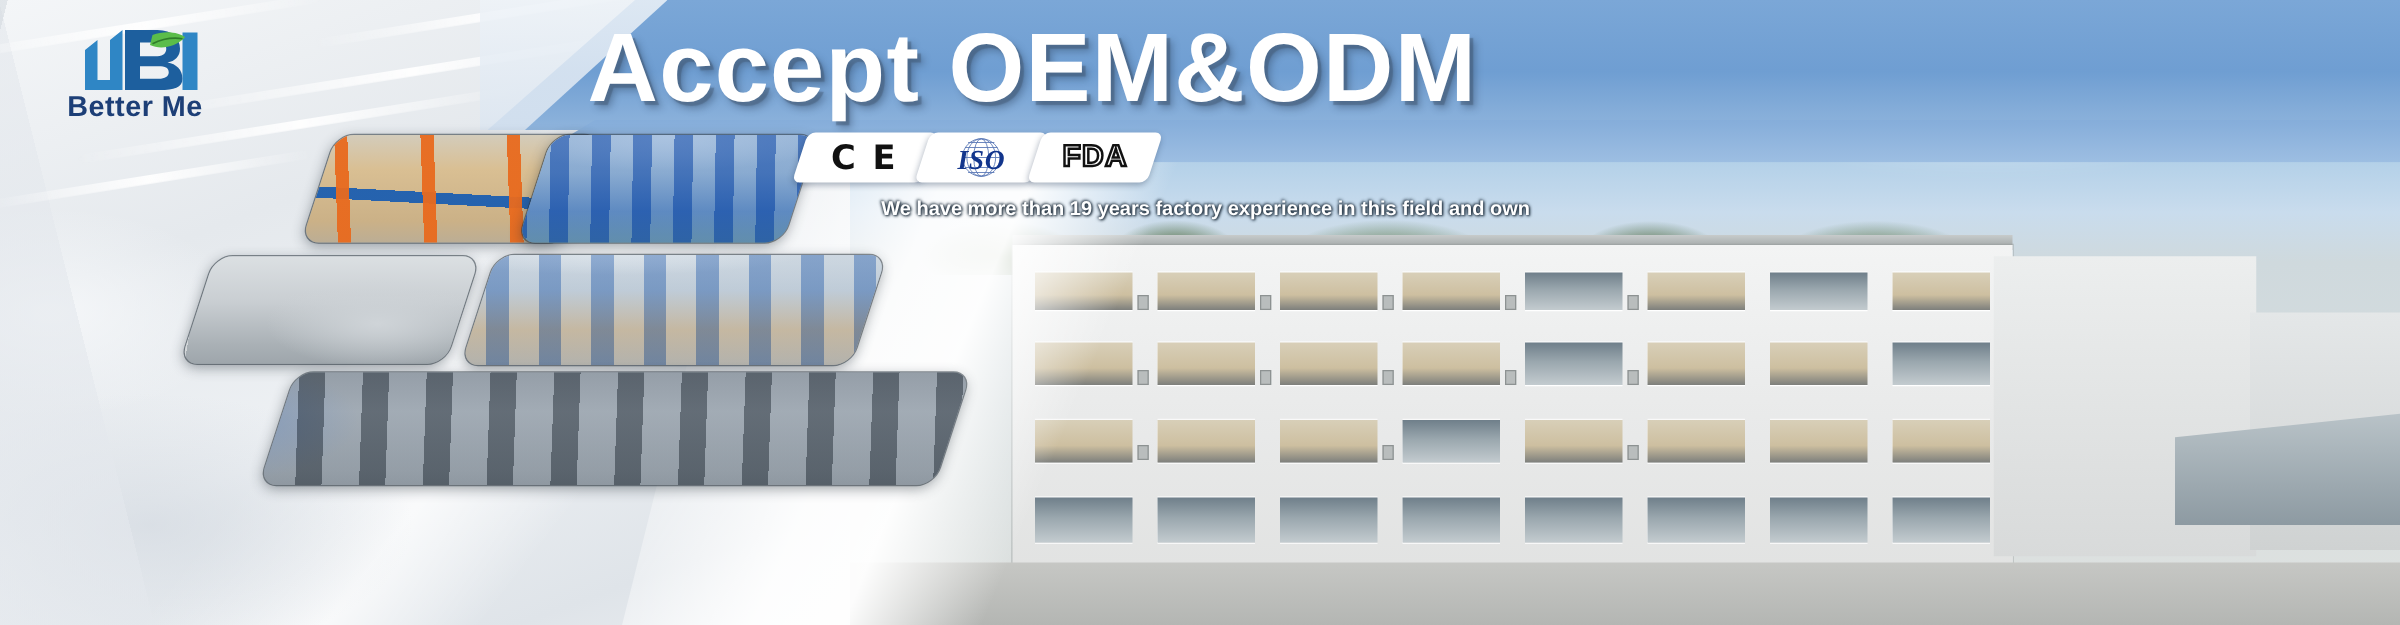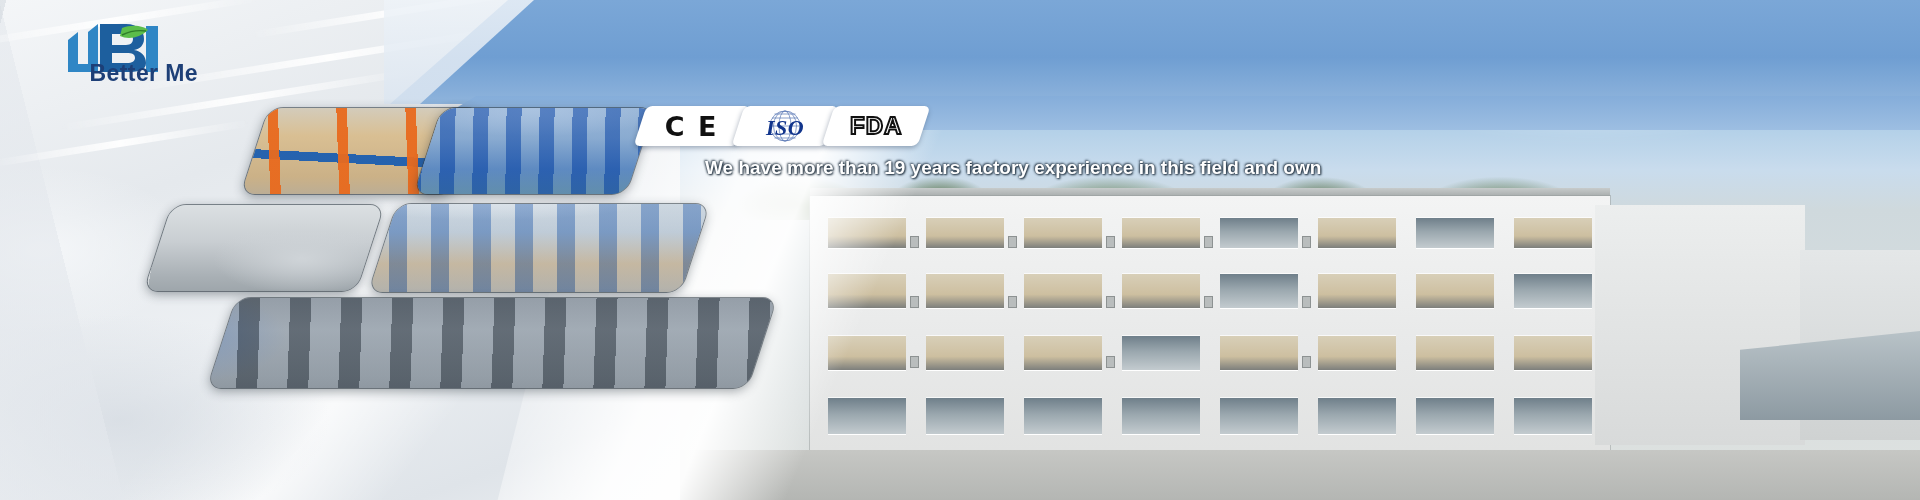--- a/index.html
+++ b/index.html
@@ -116,21 +116,21 @@
   .title{
     position:absolute; left:470px; top:8px; width:700px; height:92px;
     font-size:78px; font-weight:bold; letter-spacing:1px; color:#ffffff;
     line-height:92px; white-space:nowrap;
     text-shadow:3px 3px 1px rgba(60,80,105,.45), 5px 5px 6px rgba(40,60,85,.35);
   }
 
   
   .logo{ position:absolute; left:18px; top:20px; width:180px; height:80px; }
   .logo-name{
-    position:absolute; left:0; top:40px; width:180px; text-align:right;
+    position:absolute; left:0; top:52px; width:180px; text-align:center;
     font-size:23px; font-weight:bold; color:#1d3f77; letter-spacing:.4px;
   }
 
   
   .photo{
     position:absolute; overflow:hidden; border-radius:14px;
     transform:skewX(-18deg);
     box-shadow:0 3px 10px rgba(40,50,60,.45), 0 0 0 1px rgba(50,60,70,.55);
     background:#9aa3ab;
   }
@@ -197,21 +197,21 @@
     font-family:"Liberation Serif", serif;
   }
   .fda-txt{
     font-size:24px; font-weight:bold; color:transparent; letter-spacing:1px;
     -webkit-text-stroke:2px #111; font-family:"Liberation Sans", sans-serif;
   }
 
   
   .desc{
     position:absolute; left:705px; top:158px; width:470px;
-    font-size:19px; font-weight:bold; color:#ffffff; line-height:20px;
+    font-size:16px; font-weight:bold; color:#ffffff; line-height:20px;
     text-shadow:0 0 3px rgba(30,45,60,.95), 1px 1px 2px rgba(20,35,50,.9),
                 -1px -1px 2px rgba(20,35,50,.6);
   }
   .desc div{ white-space:nowrap; }
 </style>
 </head>
 <body>
 
 <div id="banner">
 
@@ -296,20 +296,21 @@
     <div class="building3"></div>
     <div class="shed"></div>
     <div class="ground"></div>
   </div>
 
   <div class="diag-wipe"></div>
 
   <div class="ribbon"></div>
   <div class="ribbon-tail"></div>
   <div class="ribbon-blue-strip"></div>
+  <div class="title">Accept OEM&amp;ODM</div>
 
   <div class="logo">
     <svg width="180" height="56" viewBox="0 0 180 56">
       <g transform="translate(48,2)">
         <path d="M2,50 L2,18 L12,10 L12,42 L22,42 L22,10 L32,2 L32,50 Z" fill="#2f86c5"></path>
         <path d="M34,2 L60,2 C72,2 78,9 78,17 C78,23 74,27 68,28 C75,29 80,34 80,41 C80,48 73,50 62,50 L34,50 Z
                  M46,12 L46,23 L60,23 C65,23 67,20 67,17 C67,14 65,12 60,12 Z
                  M46,31 L46,41 L61,41 C66,41 69,39 69,36 C69,32 66,31 61,31 Z" fill="#1d5f9e"></path>
         <path d="M80,4 L92,4 L92,50 L80,50 Z" fill="#2f86c5"></path>
         <path d="M56,6 C66,2 78,4 82,8 C74,16 62,18 54,14 Z" fill="#5bbd4a"></path>

